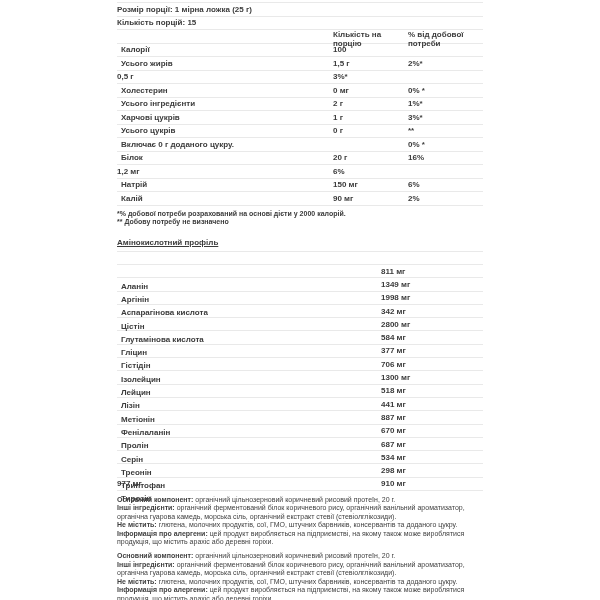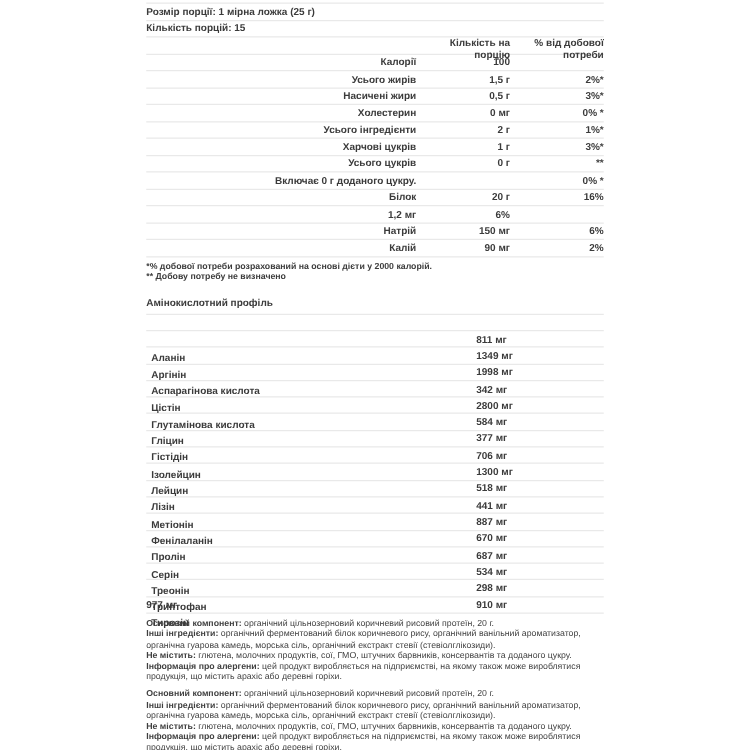--- a/index.html
+++ b/index.html
@@ -3,27 +3,27 @@
 <meta charset="utf-8">
 <style>
   html,body{margin:0;padding:0;background:#fff;}
   .page{position:relative;width:501px;height:600px;background:#fff;overflow:hidden;
         font-family:"Liberation Sans",sans-serif;color:#3b3b3b;}
   .content{position:absolute;left:117px;top:0;width:366px;}
   .hr{border-top:1px solid #e9e9e9;height:0;}
   .tophr{margin-top:2px;}
   
   .trow{display:grid;grid-template-columns:216px 75px auto;align-items:center;
-        height:12.5px;border-bottom:1px solid #e9e9e9;font-size:8px;font-weight:700;text-align:right;}
+        height:12.5px;border-bottom:1px solid #e9e9e9;font-size:8px;font-weight:700;}
   .trow .lbl{padding-left:4px;white-space:nowrap;overflow:hidden;}
   .inforow{display:flex;align-items:center;height:12.5px;border-bottom:1px solid #e9e9e9;
            font-size:8px;font-weight:700;white-space:nowrap;}
   .headrow{color:#3b3b3b;}
   .footnotes{margin-top:4px;font-size:7px;font-weight:700;line-height:8.6px;}
-  .amino-title{margin-top:9px;font-size:8px;font-weight:700;height:13px;display:flex;align-items:center;}
+  .amino-title{margin-top:9px;font-size:8px;font-weight:700;height:13px;display:flex;align-items:center;text-decoration:underline;}
   .arow{display:grid;grid-template-columns:264px auto;align-items:center;
         height:12.3px;border-bottom:1px solid #e9e9e9;font-size:8px;font-weight:700;}
   .arow .lbl{padding-left:4px;white-space:nowrap;margin-top:30px;}
   #amino-rows{border-top:1px solid #e9e9e9;margin-top:2px;}
   .para{margin-top:5px;font-size:7px;line-height:8.4px;color:#3f3f3f;}
   .para .line b{font-weight:700;}
   .para + .para{margin-top:6px;}
 </style>
 </head>
 <body>
@@ -47,21 +47,20 @@
           <span class="lbl">Калорії</span>
           <span>100</span>
           <span></span>
         </div>
         <div class="trow">
           <span class="lbl">Усього жирів</span>
           <span>1,5 г</span>
           <span>2%*</span>
         </div>
         <div class="trow">
-          <span class="lbl">Насичені жири</span>
           <span>0,5 г</span>
           <span>3%*</span>
         </div>
         <div class="trow">
           <span class="lbl">Холестерин</span>
           <span>0 мг</span>
           <span>0% *</span>
         </div>
         <div class="trow">
           <span class="lbl">Усього інгредієнти</span>

